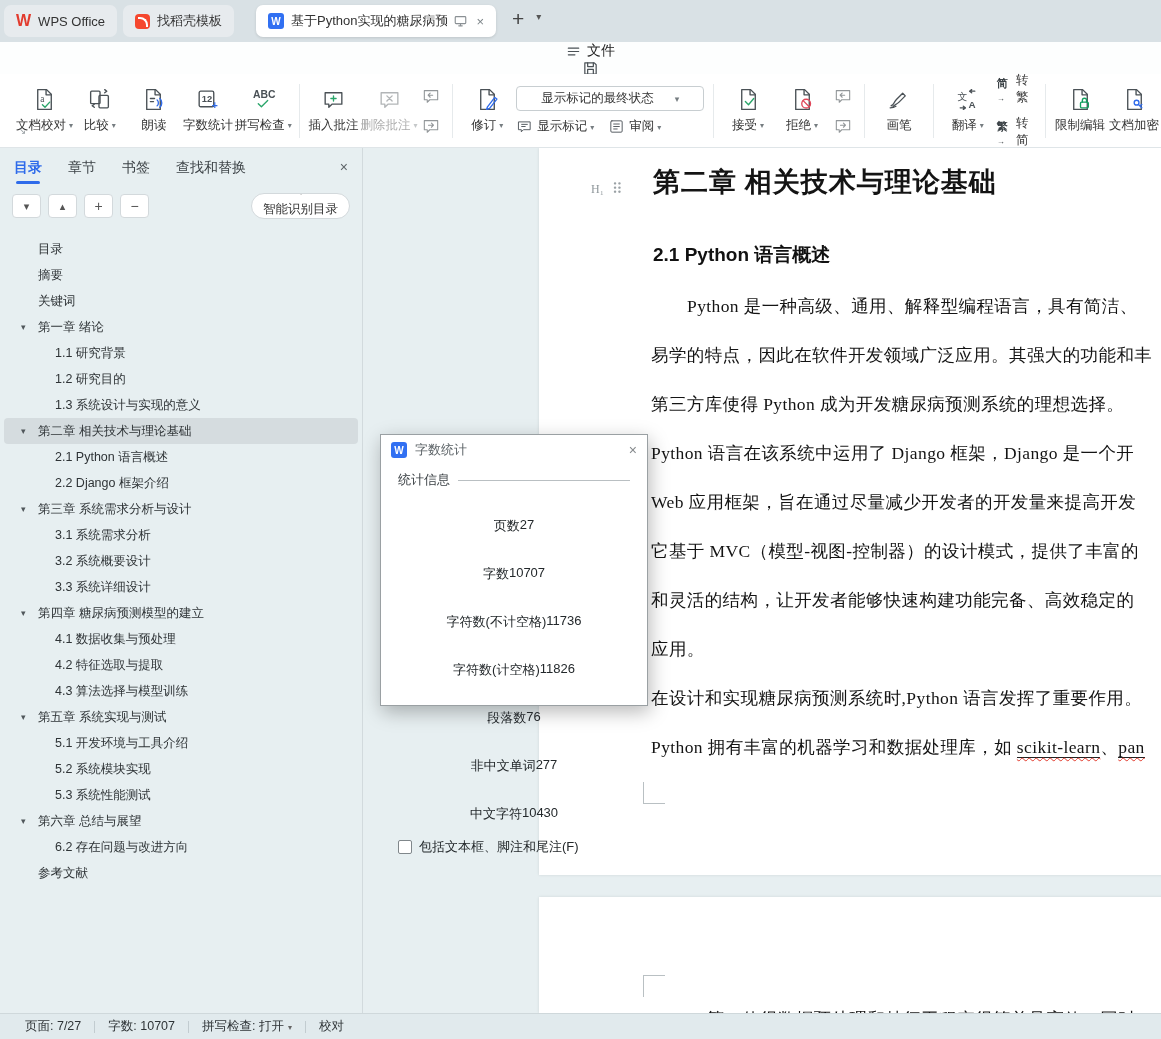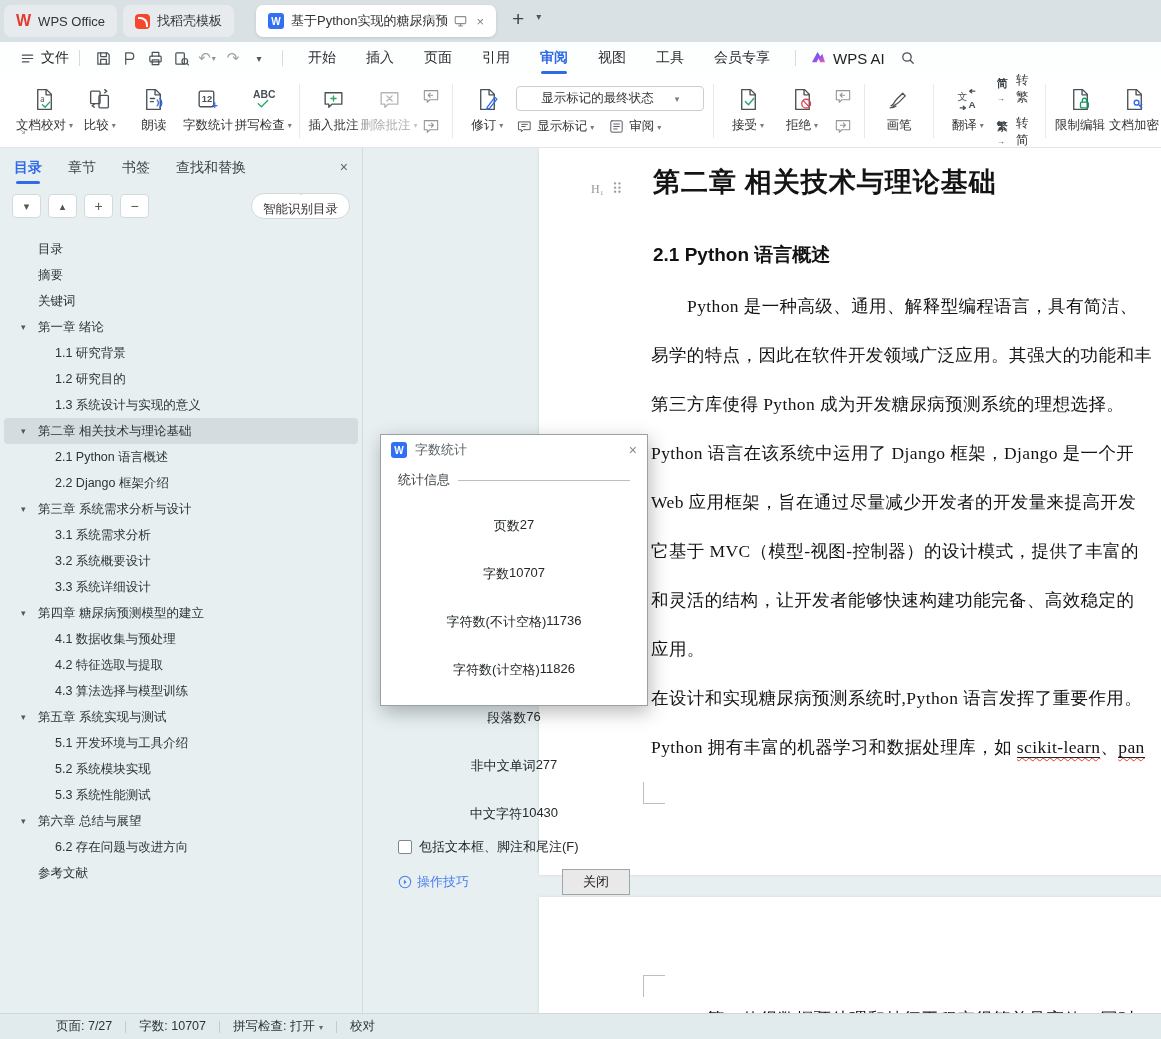--- a/index.html
+++ b/index.html
@@ -22,21 +22,21 @@
                      border:2px solid #fff; border-left:none; border-bottom:none; border-radius:0 8px 0 0; }
   .wdoc-ic { width:16px; height:16px; border-radius:3px; background:#3170f2; color:#fff; font-weight:bold;
              font-size:10px; display:flex; align-items:center; justify-content:center; margin-right:7px; }
   .tab-x { color:#7c8488; font-size:13px; margin-left:8px; }
   .tab-monitor { margin-left:6px; }
   .newtab { font-size:21px; color:#444; margin:2px 0 0 10px; }
   .tabdd { font-size:10px; color:#555; margin:6px 0 0 12px; }
 
   
   #menubar { position:absolute; top:42px; left:0; width:100%; height:32px; background:#fdfefe;
-             display:flex; align-items:center; padding-left:20px; font-size:14px; }
+             display:flex; align-items:center; padding-left:20px; font-size:14px;flex-direction:column; }
   .mb-file { display:flex; align-items:center; gap:6px; color:#222; }
   .vsep { width:1px; height:16px; background:#d5dbde; margin:0 10px; }
   .mbtn { width:26px; height:24px; display:flex; align-items:center; justify-content:center; border-radius:4px; }
   .undo-redo { color:#9aa1a5; font-size:15px; }
   .tinydd { font-size:8px; color:#8a9094; margin-left:1px; }
   .menu-item { padding:0 15px; height:32px; line-height:30px; color:#2b2f33; position:relative; }
   .menu-item.active { color:#2f6bea; font-weight:bold; }
   .menu-item.active::after { content:""; position:absolute; left:50%; transform:translateX(-50%);
                              bottom:0; width:26px; height:3px; border-radius:2px; background:#2f6bea; }
   .wpsai { display:flex; align-items:flex-start; gap:6px; font-size:15px; color:#222; margin-left:4px; }
@@ -118,21 +118,21 @@
   .dlg-rows { margin-top:8px; }
   .dlg-row { height:20px; display:flex; justify-content:center; font-size:13px; color:#23282b;margin-top:28px; }
   .dlg-check { display:flex; align-items:center; gap:7px; margin-top:13px; font-size:13px; color:#23282b; }
   .cbox { width:14px; height:14px; border:1px solid #80878b; border-radius:2px; background:#fff; }
   .dlg-footer { display:flex; align-items:center; justify-content:space-between; margin-top:13px; }
   .tips { display:flex; align-items:center; gap:5px; font-size:13px; color:#4a7df0; }
   .btn-close { width:68px; height:26px; background:#e9e9e9; border:1px solid #9fa5a8; font-size:13px; color:#222; }
 
   
   #statusbar { position:absolute; bottom:0; left:0; width:100%; height:26px; background:#e1eaed;
-               border-top:1px solid #cfd8db; display:flex; align-items:center; padding-left:56px;
+               border-top:1px solid #cfd8db; display:flex; align-items:center; padding-left:25px;
                gap:13px; font-size:12.5px; color:#2e3336; }
   .ssep { width:1px; height:12px; background:#c2ccd0; }
   .scaret { font-size:8px; color:#666; margin-left:4px; }
 </style>
 </head>
 <body>
 
 <svg width="0" height="0" style="position:absolute">
   <defs>
     <symbol id="i-page" viewBox="0 0 24 24">
@@ -606,30 +606,20 @@
         </div>
         <div class="dlg-row">
           <span>中文字符</span>
           <span>10430</span>
         </div>
       </div>
     <div class="dlg-check">
       <span class="cbox"></span>
       <span>包括文本框、脚注和尾注(F)</span>
     </div>
-    <div class="dlg-footer">
-      <span class="tips">
-        <svg width="14" height="14" viewBox="0 0 16 16">
-            <circle cx="8" cy="8" r="6.5" fill="none" stroke="#4a7df0" stroke-width="1.2"></circle>
-            <path d="M6.7 5.5l3.2 2.5-3.2 2.5z" fill="#4a7df0"></path>
-          </svg>
-        <span>操作技巧</span>
-      </span>
-      <button class="btn-close">关闭</button>
-    </div>
   </div>
 </div>
 
 <div id="statusbar">
   <span>页面: 7/27</span>
   <span class="ssep"></span>
   <span>字数: 10707</span>
   <span class="ssep"></span>
   <span><span>拼写检查: 打开</span><span class="scaret">▾</span></span>
   <span class="ssep"></span>

